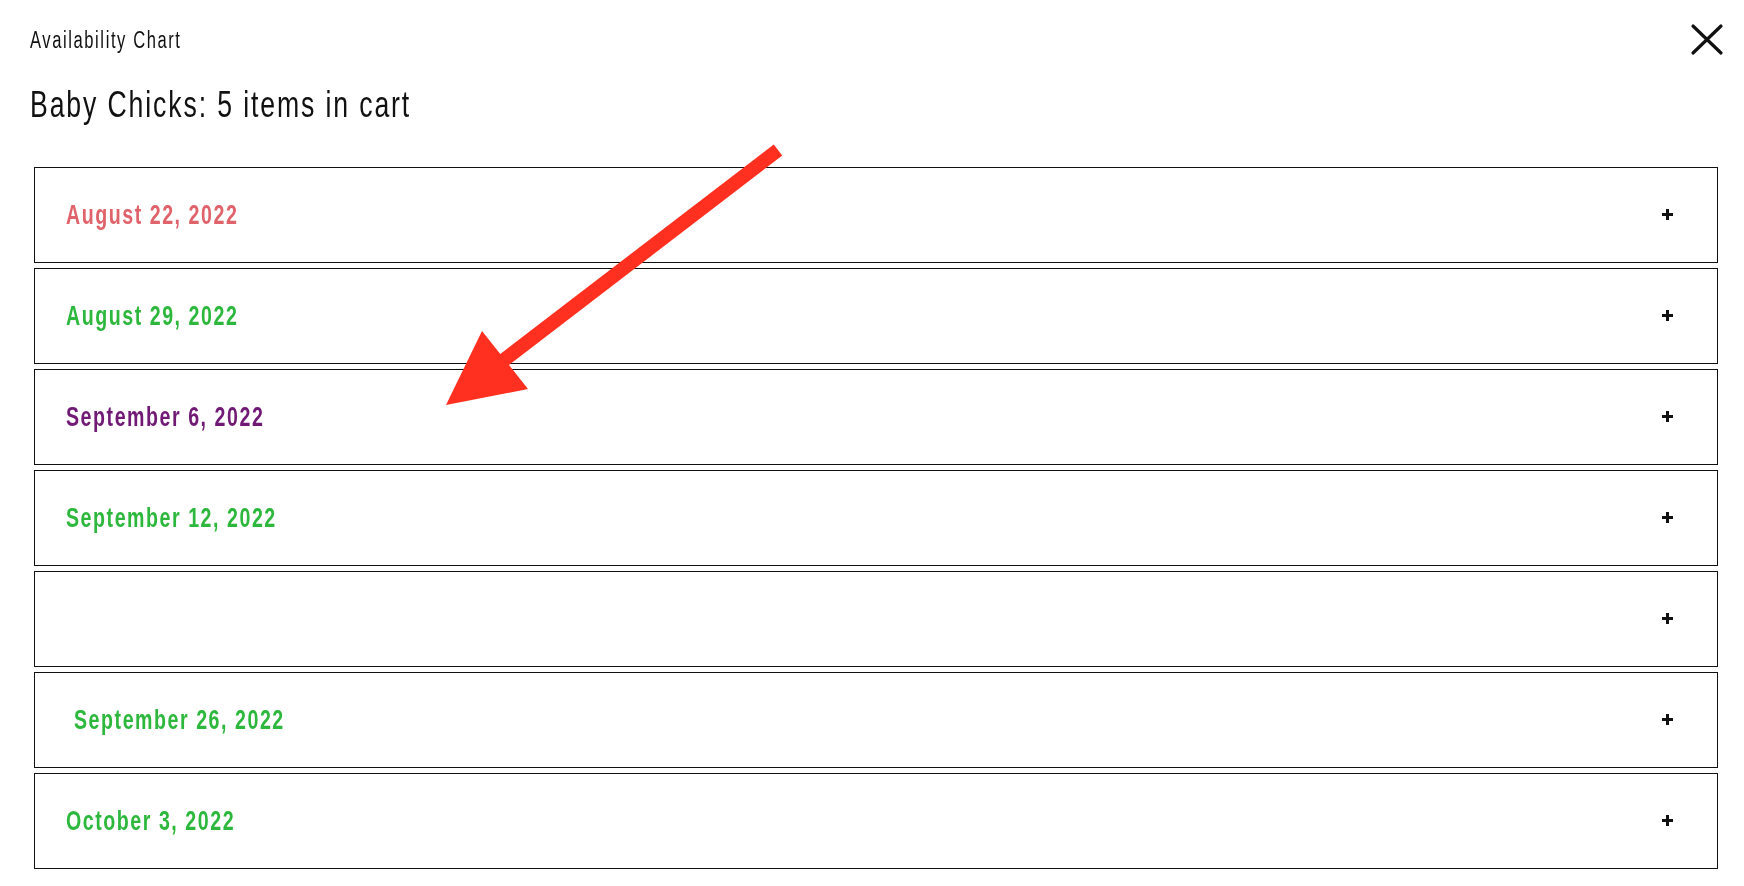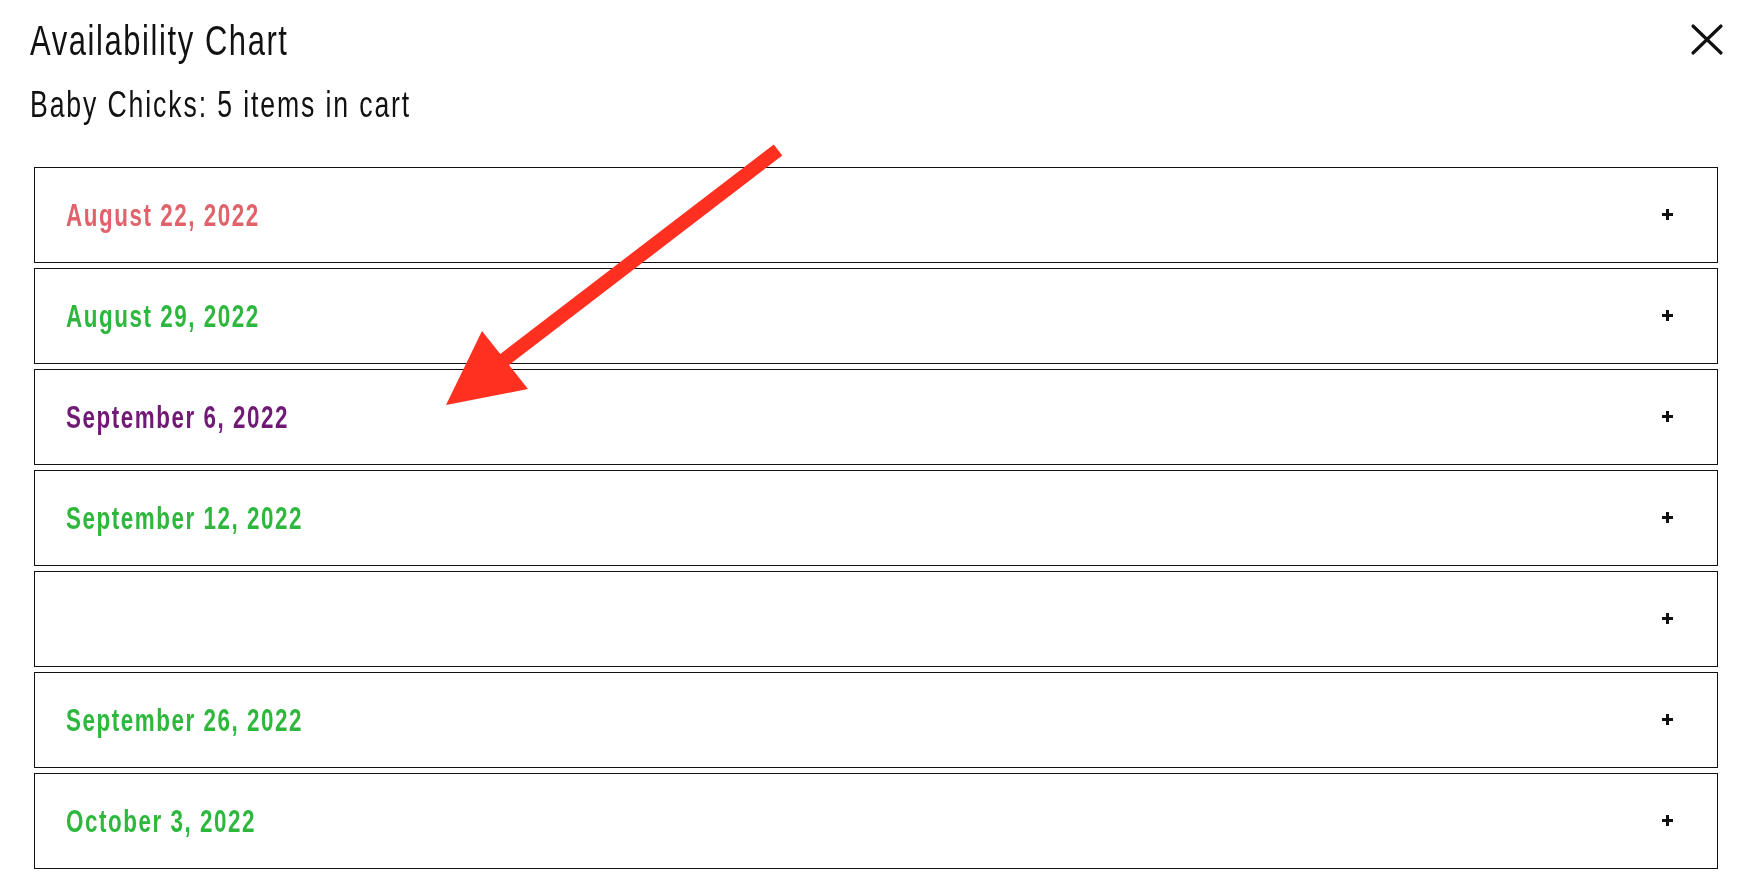--- a/index.html
+++ b/index.html
@@ -19,21 +19,21 @@
     display: inline-block;
     transform-origin: left center;
     white-space: nowrap;
   }
   .modal-title {
     position: absolute;
     left: 30px;
     top: 22px;
     height: 36px;
     line-height: 36px;
-    font-size: 43px;
+    font-size: 23px;
     font-weight: 400;
     letter-spacing: 2.2px;
     color: #111;
   }
   .modal-title .cond { transform: scaleX(0.72); }
   .cart-summary {
     position: absolute;
     left: 30px;
     top: 86px;
     height: 38px;
@@ -73,21 +73,21 @@
     position: relative;
     cursor: pointer;
     background: #fff;
   }
   .date-label {
     position: absolute;
     left: 31px;
     top: 30px;
     height: 34px;
     line-height: 34px;
-    font-size: 32px;
+    font-size: 28px;
     font-weight: 700;
     letter-spacing: 2.2px;
   }
   .date-label .cond { transform: scaleX(0.70); }
   .expand-icon {
     position: absolute;
     right: 44px;
     top: 41px;
     width: 11px;
     height: 11px;
@@ -148,21 +148,21 @@
   <li class="date-row">
     <div class="date-label" style="color:#2db83d;">
       <span class="cond">September 12, 2022</span>
     </div>
     <span class="expand-icon"></span>
   </li>
   <li class="date-row">
     <span class="expand-icon"></span>
   </li>
   <li class="date-row">
-    <div class="date-label" style="color:#2db83d;">
+    <div class="date-label" style="color:#2db83d;margin-left:8px;">
       <span class="cond">September 26, 2022</span>
     </div>
     <span class="expand-icon"></span>
   </li>
   <li class="date-row">
     <div class="date-label" style="color:#2db83d;">
       <span class="cond">October 3, 2022</span>
     </div>
     <span class="expand-icon"></span>
   </li>

